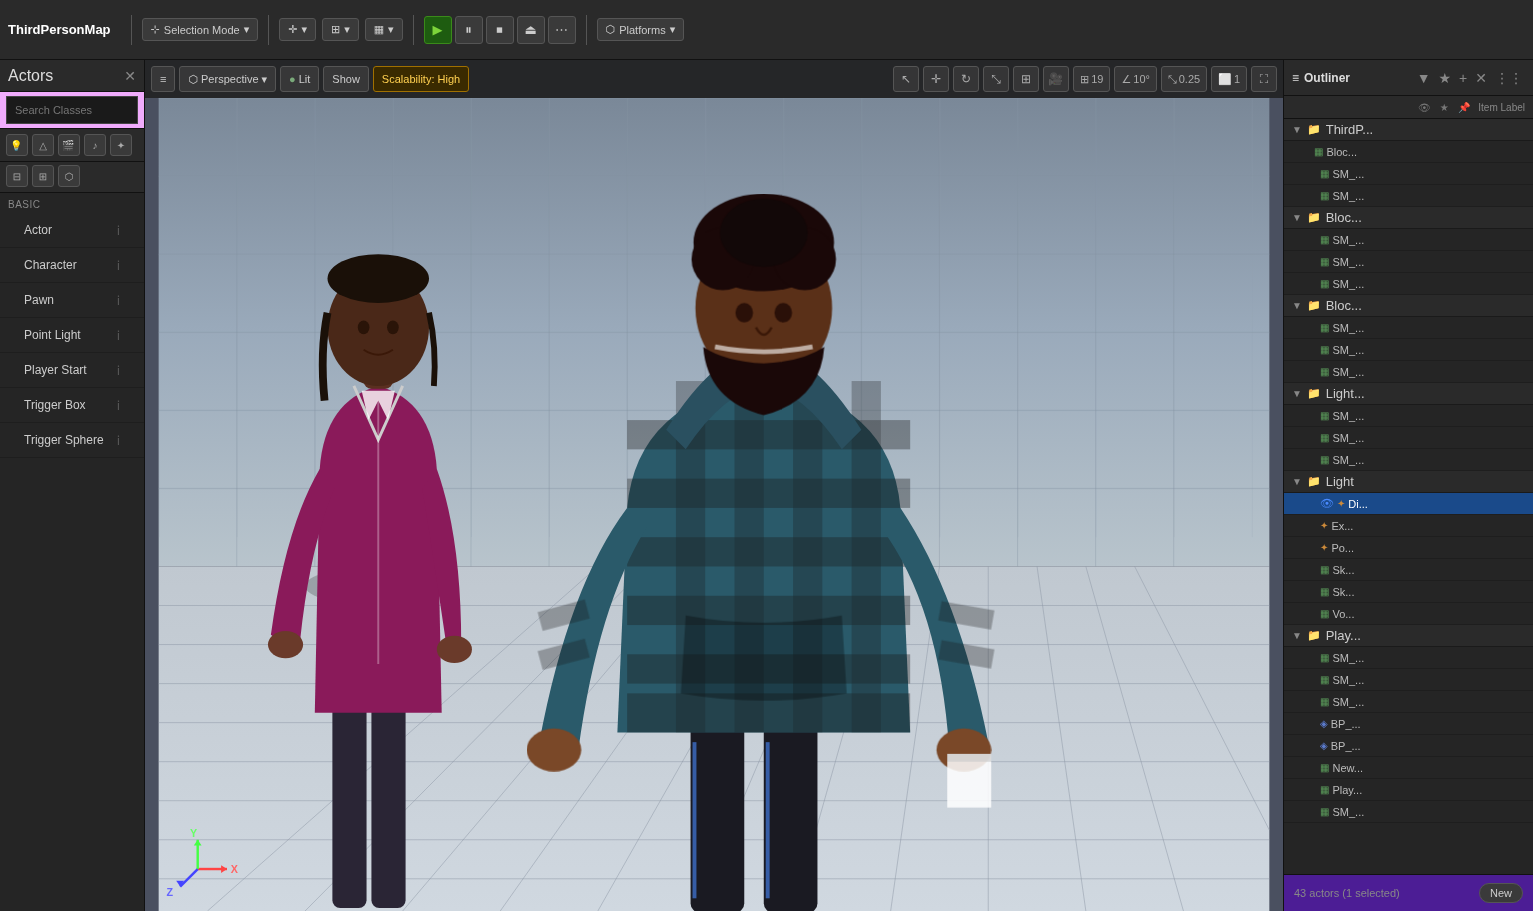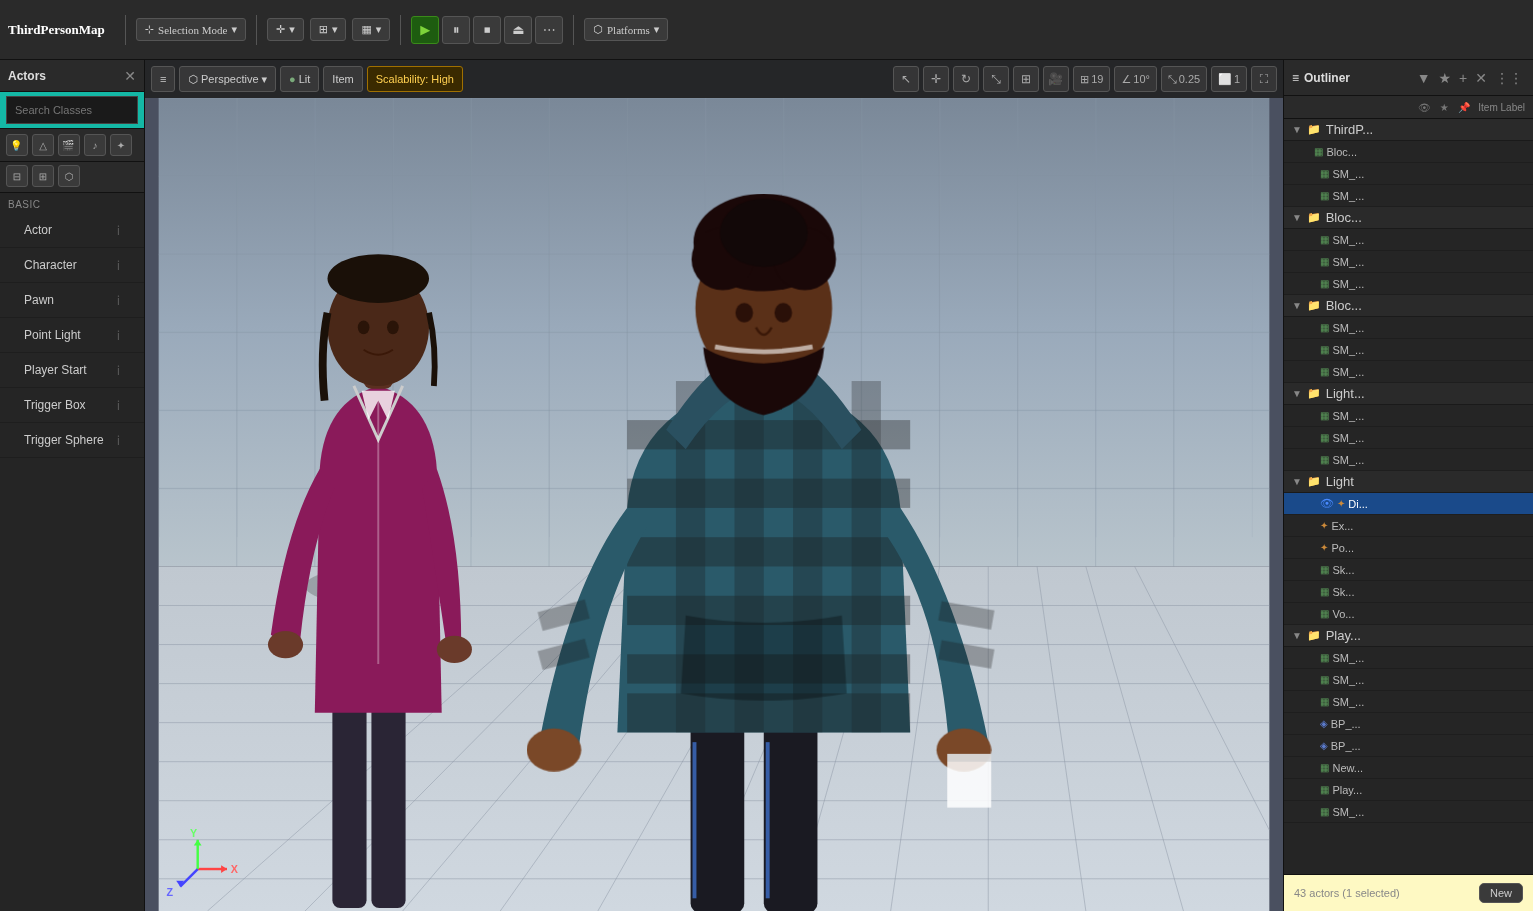--- a/index.html
+++ b/index.html
@@ -19,21 +19,20 @@
       position: absolute;
       top: 0; left: 0; right: 0;
       height: 60px;
       background: #2a2a2a;
       display: flex;
       align-items: center;
       padding: 0 8px;
       gap: 6px;
       border-bottom: 1px solid #111;
       z-index: 100;
-      font-family: Liberation Serif, serif;
     }
     .app-title {
       color: #fff;
       font-size: 13px;
       font-weight: bold;
       margin-right: 10px;
       white-space: nowrap;
     }
     .toolbar-btn {
       background: #3a3a3a;
@@ -92,41 +91,41 @@
       background: #2a2a2a;
       padding: 6px 8px;
       display: flex;
       align-items: center;
       justify-content: space-between;
       border-bottom: 1px solid #111;
       height: 32px;
     }
     .panel-title {
       color: #ddd;
-      font-size: 12px;
-      font-weight: bold;
+      font-size: 16px;
+      font-weight: normal;
     }
     .panel-close {
       cursor: pointer;
       color: #888;
       font-size: 14px;
     }
     .search-box {
       background: #1a1a1a;
       border: 1px solid #444;
       color: #ccc;
       padding: 4px 8px;
       font-size: 11px;
       width: 100%;
       outline: none;
       height: 28px;
     }
     .search-row {
       padding: 4px 6px;
-      background: #14b8a6;
+      background: #f0abfc;
       border-bottom: 1px solid #111;
     }
     .filter-icons {
       display: flex;
       gap: 4px;
       padding: 5px 6px;
       background: #2a2a2a;
       border-bottom: 1px solid #111;
       flex-wrap: wrap;
     }
@@ -416,35 +415,35 @@
       white-space: nowrap;
     }
     .outliner-item.selected .outliner-item-name { color: #fff; }
     .eye-icon {
       color: #4a8aff;
       font-size: 11px;
       flex-shrink: 0;
     }
     .outliner-footer {
       padding: 8px 10px;
-      background: #fef9c3;
+      background: #4c1d95;
       border-top: 1px solid #111;
       font-size: 11px;
       color: #888;
       flex-shrink: 0;
       display: flex;
       align-items: center;
       justify-content: space-between;
     }
     .new-btn {
       background: #3a3a3a;
       border: 1px solid #555;
       color: #ccc;
       padding: 3px 10px;
-      border-radius: 5px;
+      border-radius: 10px;
       cursor: pointer;
       font-size: 11px;
     }
 
     
     .viewport-svg {
       position: absolute;
       top: 0;
       left: 0;
       width: 100%;
@@ -567,21 +566,21 @@
     <div class="vp-btn">
       <span>⬡</span>
       <span>Perspective</span>
       <span>▾</span>
     </div>
     <div class="vp-btn">
       <span style="color:#7aaa7a;">●</span>
       <span>Lit</span>
     </div>
     <div class="vp-btn">
-      <span>Item</span>
+      <span>Show</span>
     </div>
     <div class="scalability-badge">
       <span>Scalability: High</span>
     </div>
     <div class="vp-right-controls">
       <div class="vp-icon-btn">
         <span>↖</span>
       </div>
       <div class="vp-icon-btn">
         <span>✛</span>

